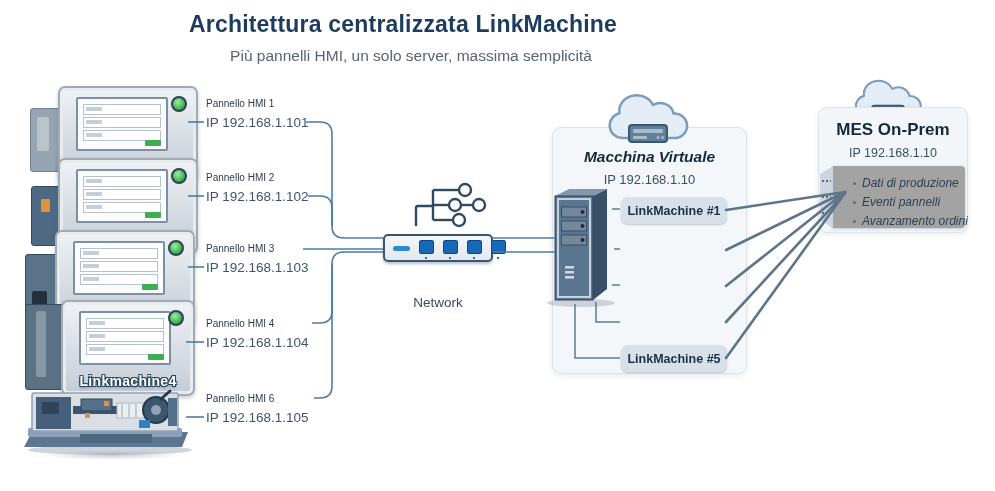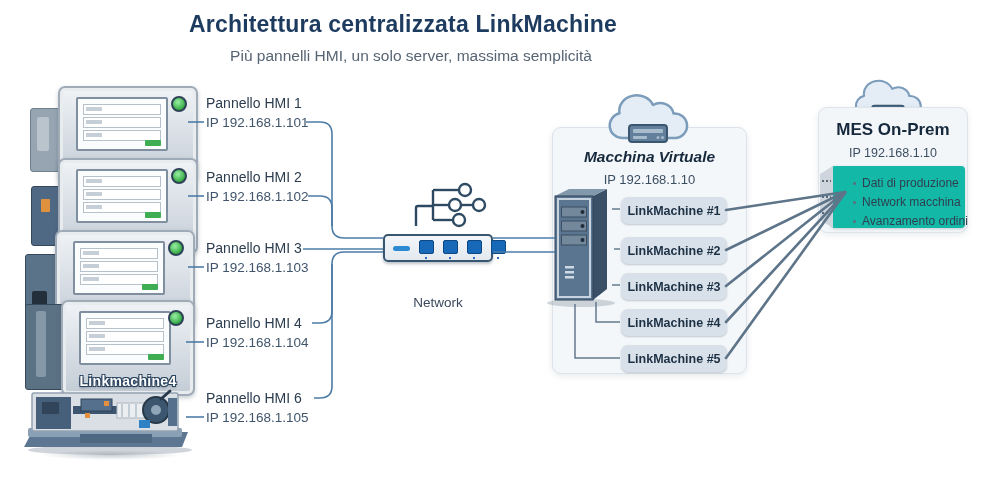--- a/index.html
+++ b/index.html
@@ -45,21 +45,21 @@
     background:radial-gradient(circle at 40% 35%, #8ce695 10%, #35ab45 70%);border:2px solid #2d4256;}
   .mlabel{position:absolute;left:0;right:0;bottom:5px;text-align:center;
     font-size:14px;font-weight:700;color:#ffffff;letter-spacing:.3px;
     text-shadow:-1px -1px 0 #27415c,1px -1px 0 #27415c,-1px 1px 0 #27415c,1px 1px 0 #27415c,0 2px 3px rgba(10,25,40,.45);}
   .m5 .mlabel{bottom:8px;font-size:14.5px;}
   .lathe{position:absolute;left:0;top:0;}
 
   
   .hmi-label{position:absolute;left:206px;width:130px;}
   .l1{top:94px}.l2{top:168px}.l3{top:239px}.l4{top:314px}.l5{top:389px}
-  .pl{font-size:14px;color:#2b3c4e;line-height:19px;}
+  .pl{font-size:10px;color:#2b3c4e;line-height:19px;}
   .ip{font-size:13.5px;color:#40556b;line-height:19px;}
 
   
   .switch{position:absolute;left:383px;top:234px;width:110px;height:28px;border-radius:5px;
     background:linear-gradient(180deg,#f3f6f9,#e3e9ef);border:2.5px solid #38566f;
     box-shadow:0 2px 3px rgba(60,80,100,.35);display:flex;align-items:center;gap:9px;padding:0 0 0 8px;box-sizing:border-box;}
   .sw-dash{width:17px;height:5px;border-radius:2.5px;background:#2b8ad2;flex:none;}
   .sw-port{width:13px;height:12px;background:#1769b8;border:1px solid #0d4a85;border-radius:2px;flex:none;position:relative;margin-top:-3px;}
   .sw-port::after{content:"";position:absolute;left:5px;bottom:-6px;width:2px;height:2px;background:#2a6db5;}
   .net-label{position:absolute;left:383px;top:267px;width:110px;text-align:center;font-size:13.5px;color:#3a4a5c;margin-top:28px;}
@@ -79,21 +79,21 @@
   .cloud-vm{position:absolute;left:597px;top:92px;}
   .cloud-mes{position:absolute;left:845px;top:78px;}
 
   
   .mes-panel{position:absolute;left:818px;top:107px;width:148px;height:124px;border-radius:9px;
     background:#f3f6f9;border:1px solid #dde4ea;box-shadow:0 2px 6px rgba(120,135,150,.16);}
   .mes-title{position:absolute;left:0;top:12px;width:100%;text-align:center;
     font-size:17px;font-weight:700;color:#16293c;}
   .mes-ip{position:absolute;left:0;top:38px;width:100%;text-align:center;font-size:12.5px;color:#3b4f63;}
   .mes-box{position:absolute;left:12px;top:58px;width:134px;height:62px;border-radius:4px;
-    background:#14b8a6;box-shadow:0 1px 3px rgba(90,105,120,.3);}
+    background:#a3a3a3;box-shadow:0 1px 3px rgba(90,105,120,.3);font-style:italic;}
   .mes-flap{position:absolute;left:-11px;top:0;width:13px;height:100%;background:#cfd5dc;
     -webkit-clip-path:polygon(0 13%,100% 0,100% 100%,0 87%);clip-path:polygon(0 13%,100% 0,100% 100%,0 87%);}
   .dash{position:absolute;left:2px;width:9px;height:2px;
     background:repeating-linear-gradient(90deg,#5a6b7e 0 2px,transparent 2px 4px);}
   .d1{top:22%}.d2{top:48%}.d3{top:74%}
   .mes-item{position:absolute;left:22px;display:flex;align-items:center;font-size:12px;color:#2f3f50;white-space:nowrap;}
   .i1{top:10px}.i2{top:29px}.i3{top:48px}
   .dot{width:3px;height:3px;border-radius:50%;background:#5c6d80;margin-right:6px;flex:none;}
 
   
@@ -229,23 +229,20 @@
     <span class="sw-port"></span>
     <span class="sw-port"></span>
     <span class="sw-port"></span>
   </div>
   <div class="net-label">Network</div>
 
   <div class="vm-panel">
     <div class="vm-title">Macchina Virtuale</div>
     <div class="vm-ip">IP 192.168.1.10</div>
     <div class="vmbox b1">LinkMachine #1</div>
-    <div class="vmbox b2">LinkMachine #2</div>
-    <div class="vmbox b3">LinkMachine #3</div>
-    <div class="vmbox b4">LinkMachine #4</div>
     <div class="vmbox b5">LinkMachine #5</div>
   </div>
 
   <svg class="tower" width="72" height="122" viewBox="0 0 72 122">
     <ellipse cx="36" cy="117" rx="34" ry="4" fill="rgba(110,125,140,.3)"></ellipse>
     <polygon points="48,10 62,3 62,103 48,114" fill="#3a5066"></polygon>
     <polygon points="10,10 48,10 62,3 24,3" fill="#8299ac"></polygon>
     <rect x="10" y="10" width="38" height="104" fill="#5a7590" stroke="#2f4356"></rect>
     <rect x="13" y="13" width="32" height="98" fill="none" stroke="#c7d3de" stroke-width="2"></rect>
     <rect x="16.5" y="21" width="25" height="10" fill="#73889b" stroke="#3c4f62"></rect>
@@ -284,21 +281,21 @@
         <div class="dash d1"></div>
         <div class="dash d2"></div>
         <div class="dash d3"></div>
       </div>
       <div class="mes-item i1">
         <span class="dot"></span>
         <span>Dati di produzione</span>
       </div>
       <div class="mes-item i2">
         <span class="dot"></span>
-        <span>Network macchina</span>
+        <span>Eventi pannelli</span>
       </div>
       <div class="mes-item i3">
         <span class="dot"></span>
         <span>Avanzamento ordini</span>
       </div>
     </div>
   </div>
 
   <svg class="lines" width="995" height="491" viewBox="0 0 995 491">
     <g fill="none" stroke="#4d7ca8" stroke-width="1.6">

